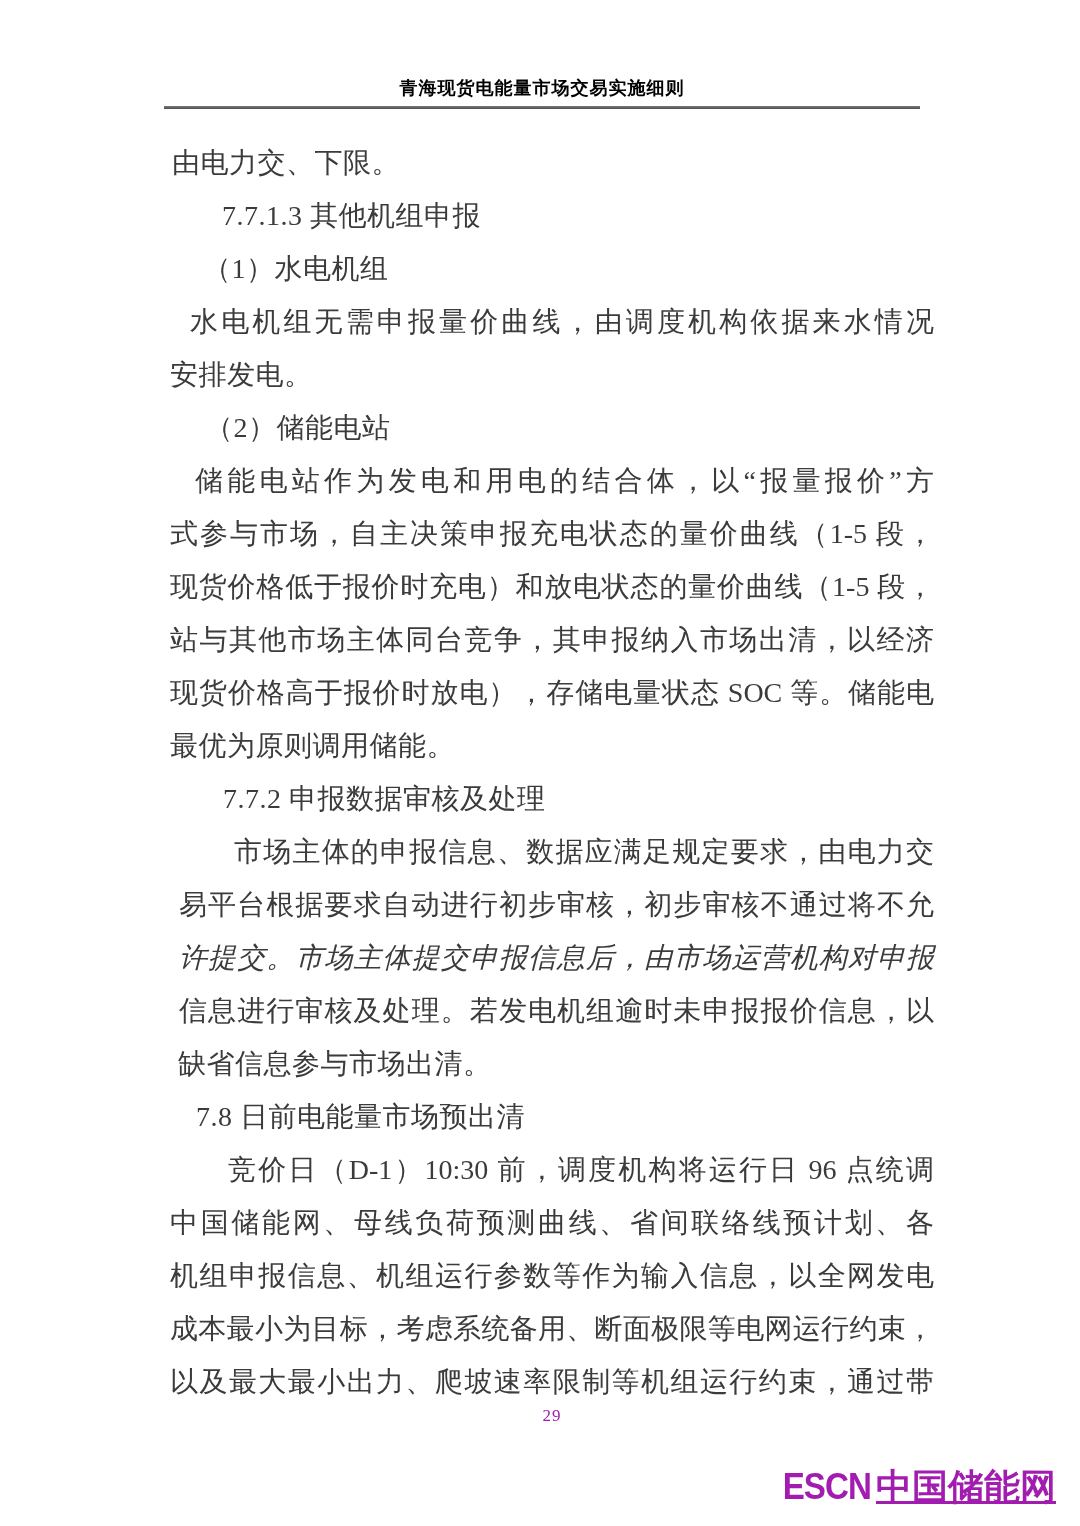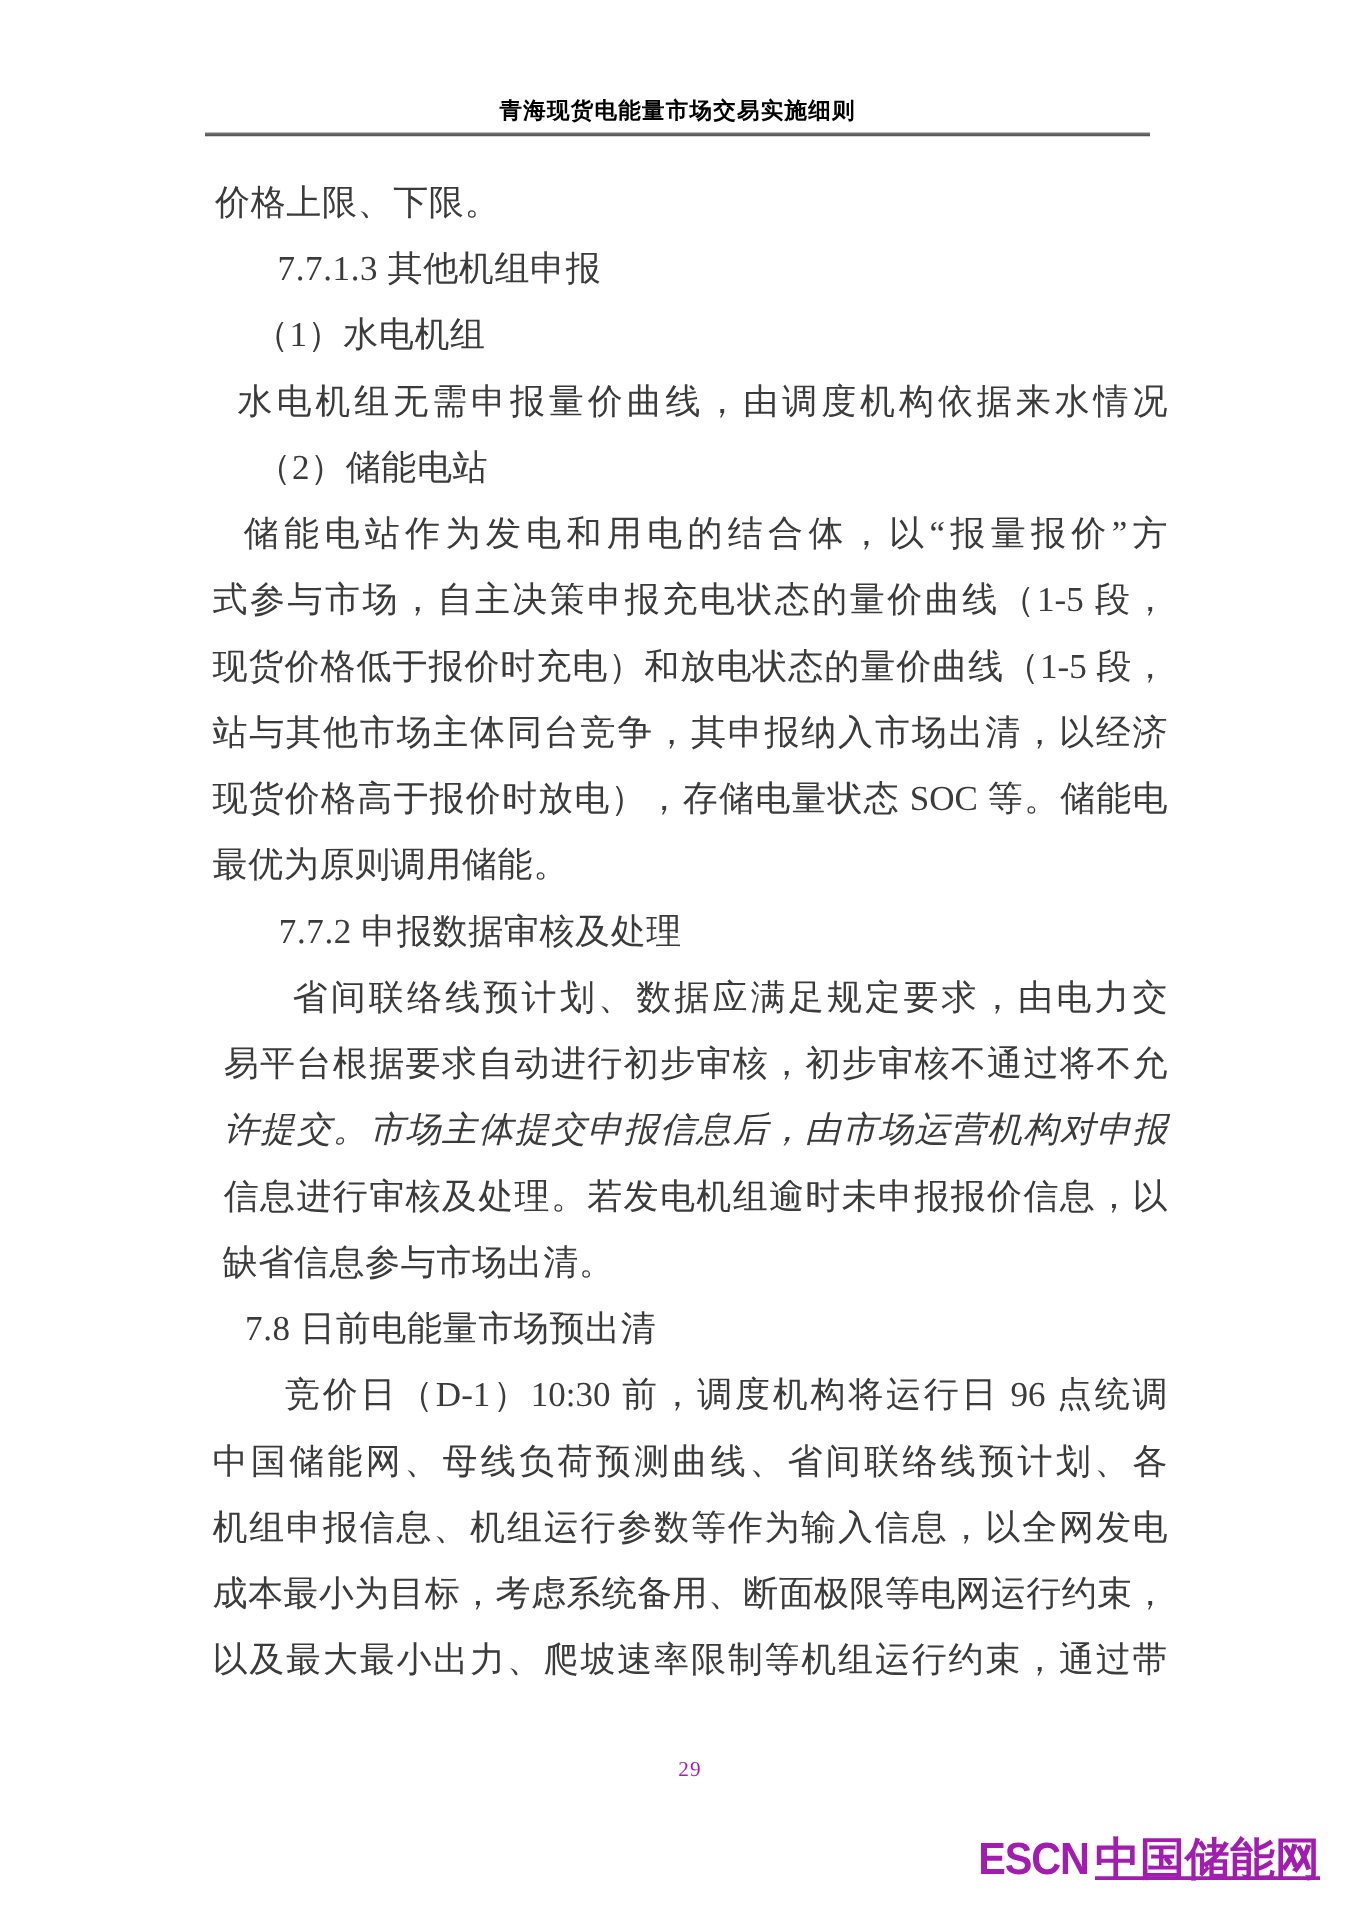--- a/index.html
+++ b/index.html
@@ -95,33 +95,34 @@
 </head>
 <body>
 
 <div class="page">
 
   <div class="doc-header-title">青海现货电能量市场交易实施细则</div>
 
   <div class="header-rule"></div>
 
   <div class="doc-body">
-      <div class="line" style="padding-left: 2px;">价格上限、下限。</div>
+      <div class="line" style="padding-left: 2px;">由电力交、下限。</div>
       <div class="line" style="padding-left: 52px;">7.7.1.3  其他机组申报</div>
       <div class="line" style="padding-left: 33px;">（1）水电机组</div>
       <div class="line just" style="padding-left: 20px;">水电机组无需申报量价曲线，由调度机构依据来水情况</div>
+      <div class="line" style="padding-left: 0px;">安排发电。</div>
       <div class="line" style="padding-left: 35px;">（2）储能电站</div>
       <div class="line just" style="padding-left: 25px;">储能电站作为发电和用电的结合体，以“报量报价”方</div>
       <div class="line just" style="padding-left: 0px;">式参与市场，自主决策申报充电状态的量价曲线（1-5 段，</div>
       <div class="line just" style="padding-left: 0px;">现货价格低于报价时充电）和放电状态的量价曲线（1-5 段，</div>
       <div class="line just" style="padding-left: 0px;">站与其他市场主体同台竞争，其申报纳入市场出清，以经济</div>
       <div class="line just" style="padding-left: 0px;">现货价格高于报价时放电），存储电量状态 SOC 等。储能电</div>
       <div class="line" style="padding-left: 0px;">最优为原则调用储能。</div>
       <div class="line" style="padding-left: 53px;">7.7.2 申报数据审核及处理</div>
-      <div class="line just" style="padding-left: 64px;">省间联络线预计划、数据应满足规定要求，由电力交</div>
+      <div class="line just" style="padding-left: 64px;">市场主体的申报信息、数据应满足规定要求，由电力交</div>
       <div class="line just" style="padding-left: 9px;">易平台根据要求自动进行初步审核，初步审核不通过将不允</div>
       <div class="line just" style="padding-left: 9px; font-style: italic;">许提交。市场主体提交申报信息后，由市场运营机构对申报</div>
       <div class="line just" style="padding-left: 9px;">信息进行审核及处理。若发电机组逾时未申报报价信息，以</div>
       <div class="line" style="padding-left: 8px;">缺省信息参与市场出清。</div>
       <div class="line" style="padding-left: 26px;">7.8 日前电能量市场预出清</div>
       <div class="line just" style="padding-left: 58px;">竞价日（D-1）10:30 前，调度机构将运行日 96 点统调</div>
       <div class="line just" style="padding-left: 0px;">中国储能网、母线负荷预测曲线、省间联络线预计划、各</div>
       <div class="line just" style="padding-left: 0px;">机组申报信息、机组运行参数等作为输入信息，以全网发电</div>
       <div class="line just" style="padding-left: 0px;">成本最小为目标，考虑系统备用、断面极限等电网运行约束，</div>
       <div class="line just" style="padding-left: 0px;">以及最大最小出力、爬坡速率限制等机组运行约束，通过带</div>

